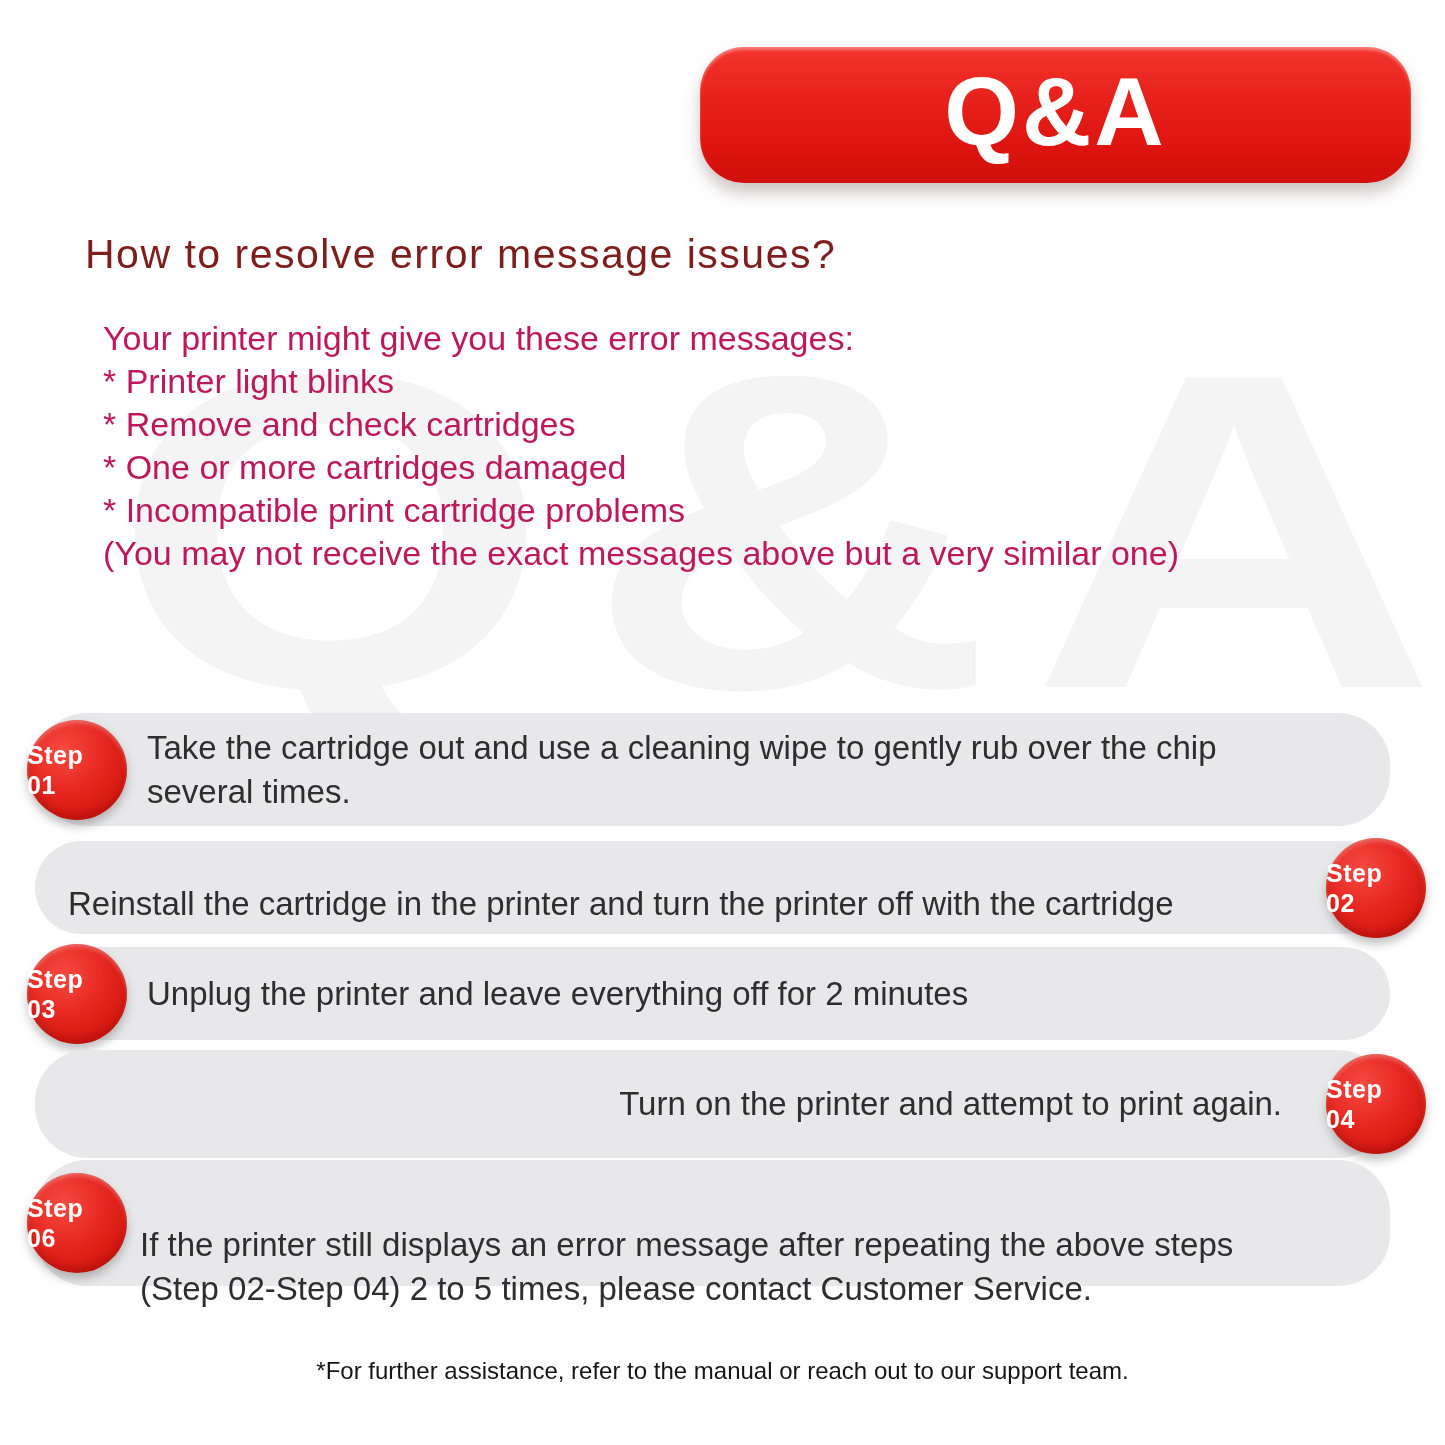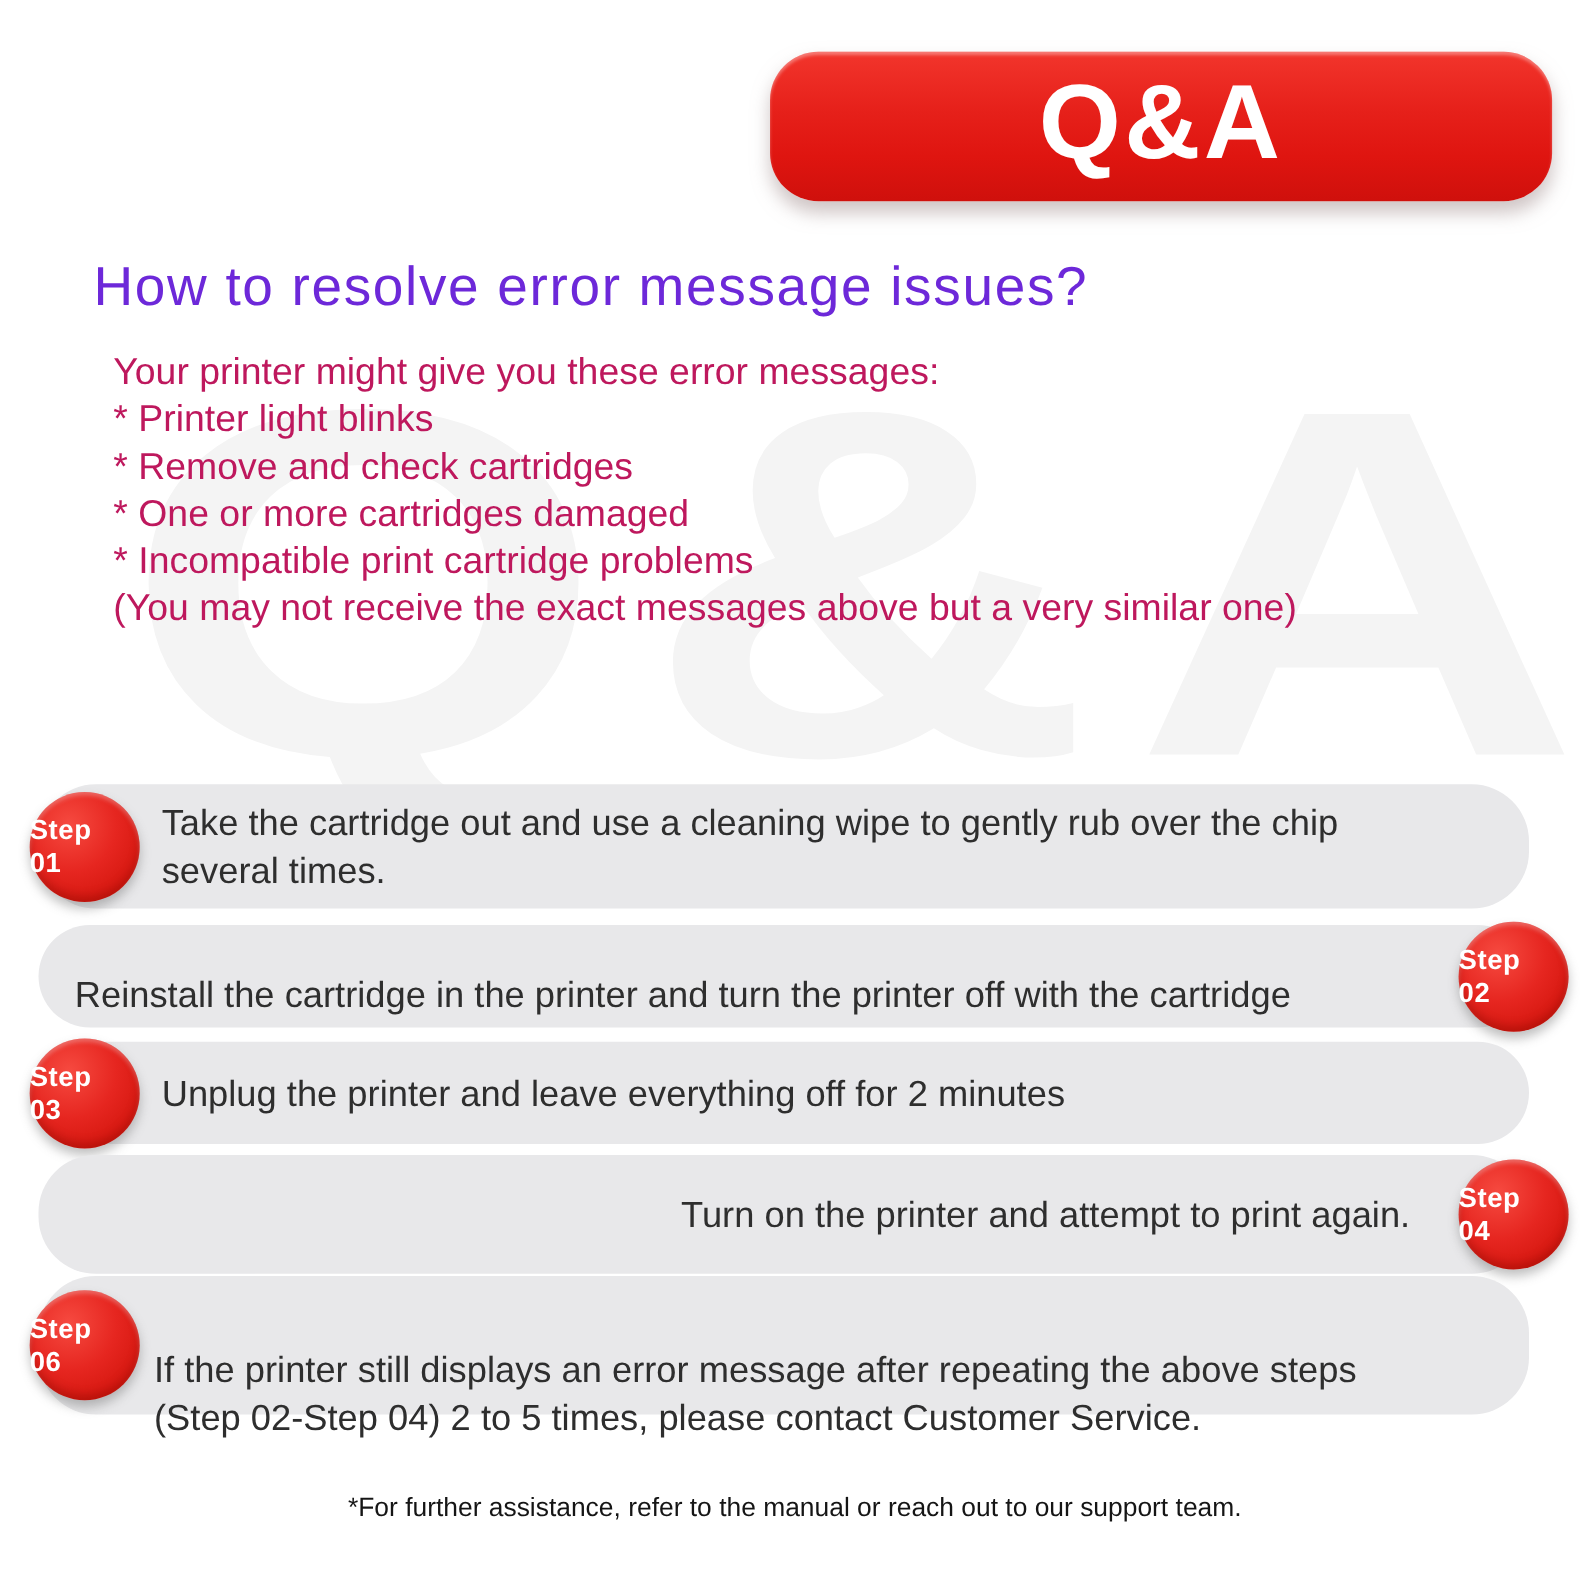--- a/index.html
+++ b/index.html
@@ -28,21 +28,21 @@
     display:flex;align-items:center;justify-content:center;
     z-index:2;
   }
   .banner-label{
     color:#ffffff;font-size:96px;font-weight:bold;letter-spacing:3px;
     padding-bottom:6px;
   }
   
   .title{
     position:absolute;left:85px;top:231px;
-    font-size:50px;letter-spacing:1.5px;color:#6d28d9;
+    font-size:41px;letter-spacing:1.5px;color:#7f1d1d;
     z-index:2;white-space:nowrap;
   }
   
   .intro{
     position:absolute;left:85px;top:317px;
     font-size:34px;line-height:43px;color:#be185d;
     z-index:2;white-space:nowrap;margin-left:18px;
   }
   
   .step-row{position:absolute;left:35px;width:1355px;z-index:2;}

